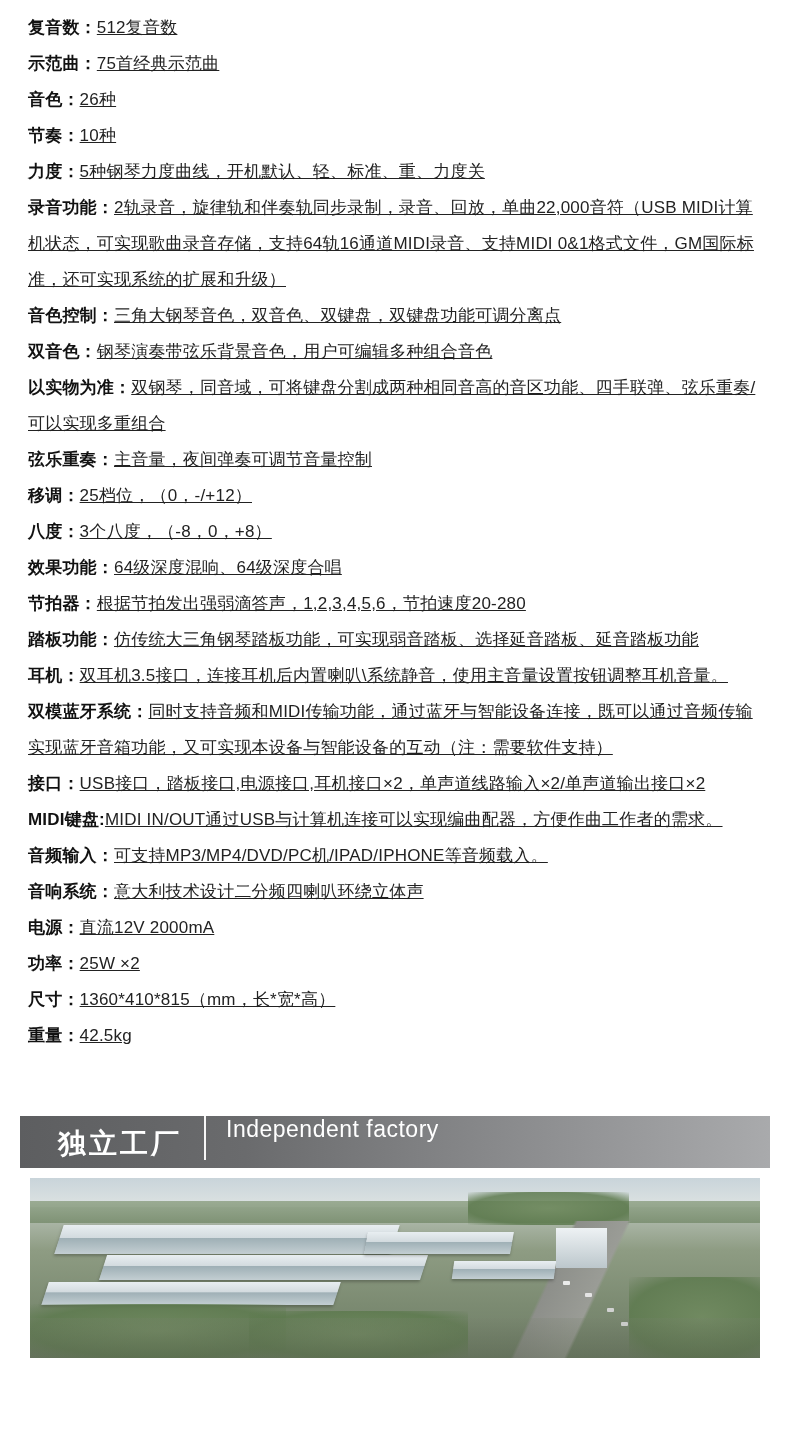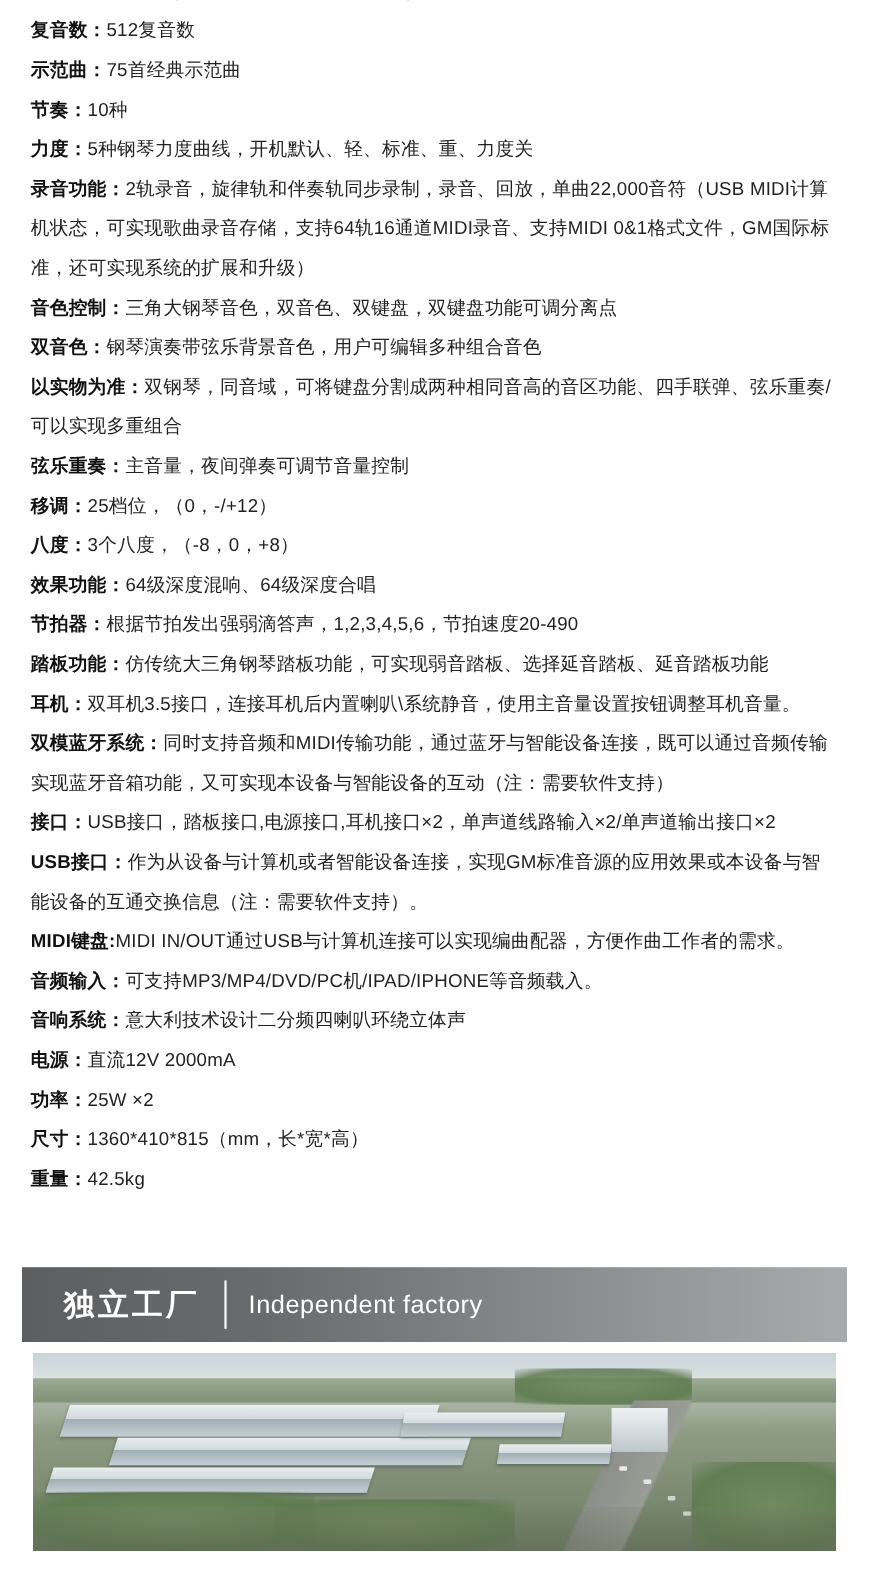--- a/index.html
+++ b/index.html
@@ -31,20 +31,21 @@
     word-break: break-all;
   }
   .spec-row .lbl {
     font-weight: bold;
     color: #111111;
     text-align: center;
   }
   .spec-row .val {
     font-weight: normal;
     color: #222222;
+    text-decoration: underline;
   }
   .top-clip {
     height: 10px;
     overflow: hidden;
     position: relative;
   }
   .top-clip .partial {
     font-size: 17px;
     line-height: 36px;
     position: relative;
@@ -61,24 +62,24 @@
   }
 
   
   .factory-section {
     margin: 0 20px;
     width: 750px;
     box-sizing: border-box;
   }
   .factory-banner {
     position: relative;
-    height: 68px;
+    height: 52px;
     background: linear-gradient(to right, #5d5e60 0%, #6a6b6d 30%, #8e8f91 70%, #a9aaac 100%);
     display: flex;
-    align-items: center;
+    align-items: flex-start;
     overflow: hidden;
   }
   .factory-banner .cn {
     color: #ffffff;
     font-size: 28px;
     font-weight: bold;
     letter-spacing: 3px;
     padding: 0 22px 0 38px;
     line-height: 56px;
     white-space: nowrap;
@@ -180,36 +181,36 @@
 
   <div class="top-clip">
     <div class="partial">
       <span class="lbl">最大输出功率：</span><span class="val">（数据仅供参考，以实物为准）</span>
     </div>
   </div>
 
   <div class="spec-list">
     <div class="spec-row"><span class="lbl">复音数：</span><span class="val">512复音数</span></div>
     <div class="spec-row"><span class="lbl">示范曲：</span><span class="val">75首经典示范曲</span></div>
+    <div class="spec-row"><span class="lbl">音色：</span><span class="val">26种</span></div>
     <div class="spec-row"><span class="lbl">节奏：</span><span class="val">10种</span></div>
     <div class="spec-row"><span class="lbl">力度：</span><span class="val">5种钢琴力度曲线，开机默认、轻、标准、重、力度关</span></div>
     <div class="spec-row"><span class="lbl">录音功能：</span><span class="val">2轨录音，旋律轨和伴奏轨同步录制，录音、回放，单曲22,000音符（USB MIDI计算机状态，可实现歌曲录音存储，支持64轨16通道MIDI录音、支持MIDI 0&amp;1格式文件，GM国际标准，还可实现系统的扩展和升级）</span></div>
     <div class="spec-row"><span class="lbl">音色控制：</span><span class="val">三角大钢琴音色，双音色、双键盘，双键盘功能可调分离点</span></div>
     <div class="spec-row"><span class="lbl">双音色：</span><span class="val">钢琴演奏带弦乐背景音色，用户可编辑多种组合音色</span></div>
     <div class="spec-row"><span class="lbl">以实物为准：</span><span class="val">双钢琴，同音域，可将键盘分割成两种相同音高的音区功能、四手联弹、弦乐重奏/可以实现多重组合</span></div>
     <div class="spec-row"><span class="lbl">弦乐重奏：</span><span class="val">主音量，夜间弹奏可调节音量控制</span></div>
     <div class="spec-row"><span class="lbl">移调：</span><span class="val">25档位，（0，-/+12）</span></div>
     <div class="spec-row"><span class="lbl">八度：</span><span class="val">3个八度，（-8，0，+8）</span></div>
     <div class="spec-row"><span class="lbl">效果功能：</span><span class="val">64级深度混响、64级深度合唱</span></div>
-    <div class="spec-row"><span class="lbl">节拍器：</span><span class="val">根据节拍发出强弱滴答声，1,2,3,4,5,6，节拍速度20-490</span></div>
+    <div class="spec-row"><span class="lbl">节拍器：</span><span class="val">根据节拍发出强弱滴答声，1,2,3,4,5,6，节拍速度20-280</span></div>
     <div class="spec-row"><span class="lbl">踏板功能：</span><span class="val">仿传统大三角钢琴踏板功能，可实现弱音踏板、选择延音踏板、延音踏板功能</span></div>
     <div class="spec-row"><span class="lbl">耳机：</span><span class="val">双耳机3.5接口，连接耳机后内置喇叭\系统静音，使用主音量设置按钮调整耳机音量。</span></div>
     <div class="spec-row"><span class="lbl">双模蓝牙系统：</span><span class="val">同时支持音频和MIDI传输功能，通过蓝牙与智能设备连接，既可以通过音频传输实现蓝牙音箱功能，又可实现本设备与智能设备的互动（注：需要软件支持）</span></div>
     <div class="spec-row"><span class="lbl">接口：</span><span class="val">USB接口，踏板接口,电源接口,耳机接口×2，单声道线路输入×2/单声道输出接口×2</span></div>
-    <div class="spec-row"><span class="lbl">USB接口：</span><span class="val">作为从设备与计算机或者智能设备连接，实现GM标准音源的应用效果或本设备与智能设备的互通交换信息（注：需要软件支持）。</span></div>
     <div class="spec-row"><span class="lbl">MIDI键盘:</span><span class="val">MIDI IN/OUT通过USB与计算机连接可以实现编曲配器，方便作曲工作者的需求。</span></div>
     <div class="spec-row"><span class="lbl">音频输入：</span><span class="val">可支持MP3/MP4/DVD/PC机/IPAD/IPHONE等音频载入。</span></div>
     <div class="spec-row"><span class="lbl">音响系统：</span><span class="val">意大利技术设计二分频四喇叭环绕立体声</span></div>
     <div class="spec-row"><span class="lbl">电源：</span><span class="val">直流12V  2000mA</span></div>
     <div class="spec-row"><span class="lbl">功率：</span><span class="val">25W ×2</span></div>
     <div class="spec-row"><span class="lbl">尺寸：</span><span class="val">1360*410*815（mm，长*宽*高）</span></div>
     <div class="spec-row"><span class="lbl">重量：</span><span class="val">42.5kg</span></div>
   </div>
 
   <div class="gap-block"></div>

